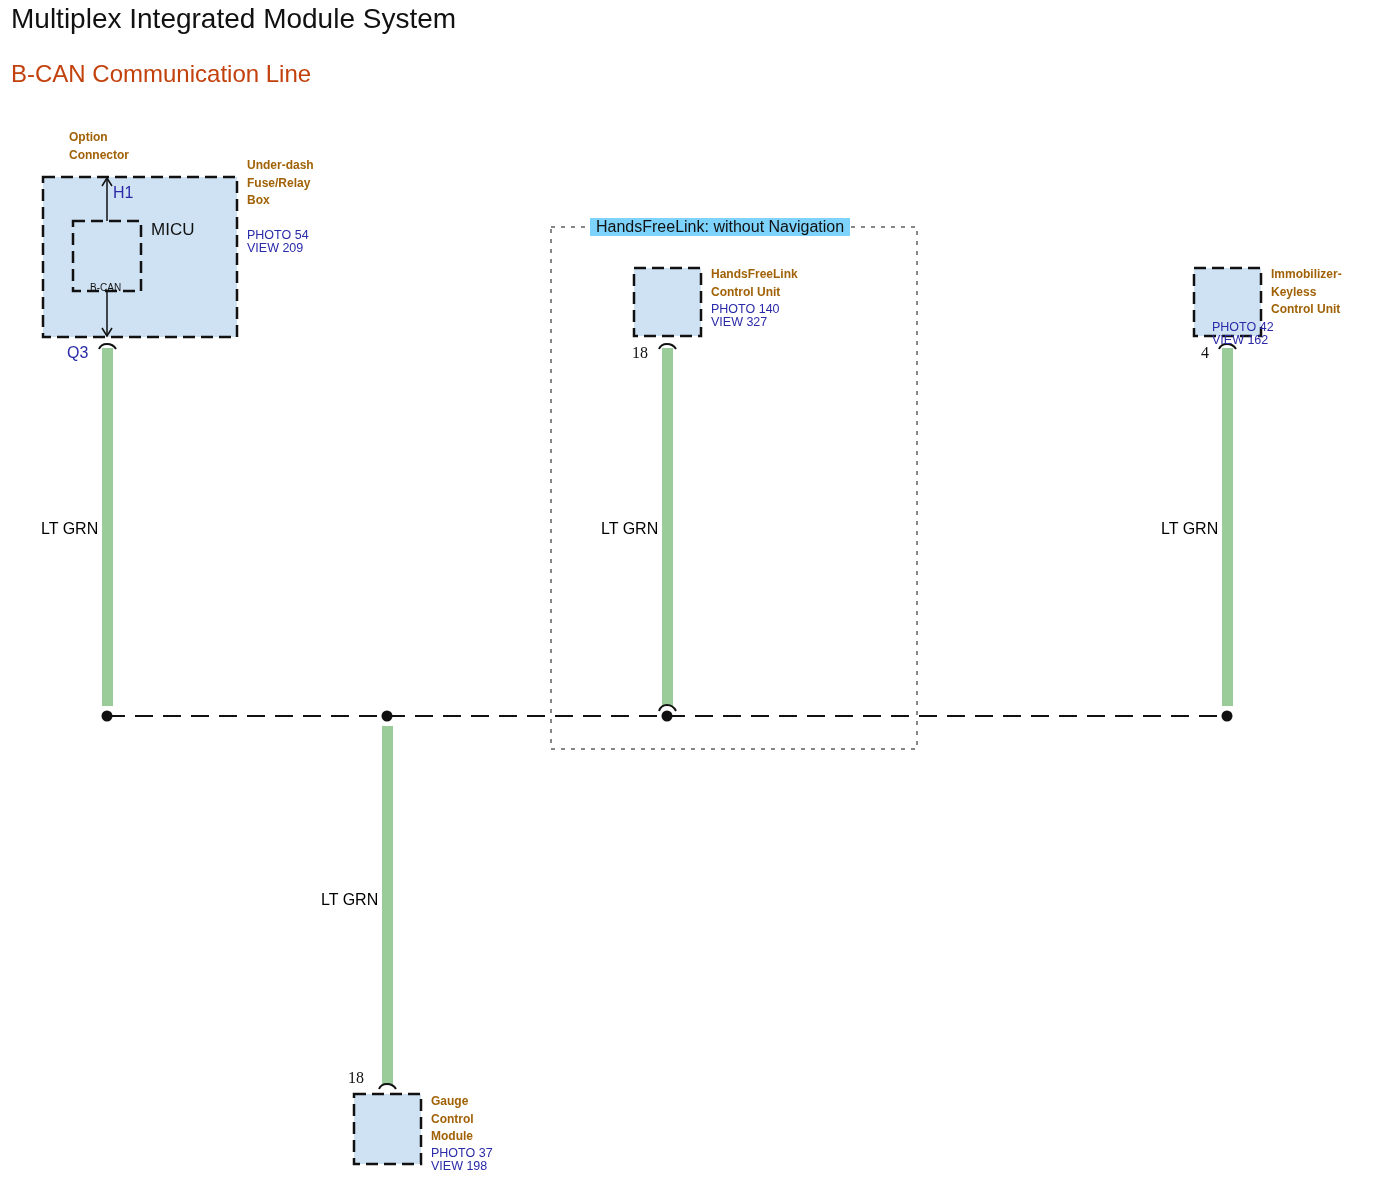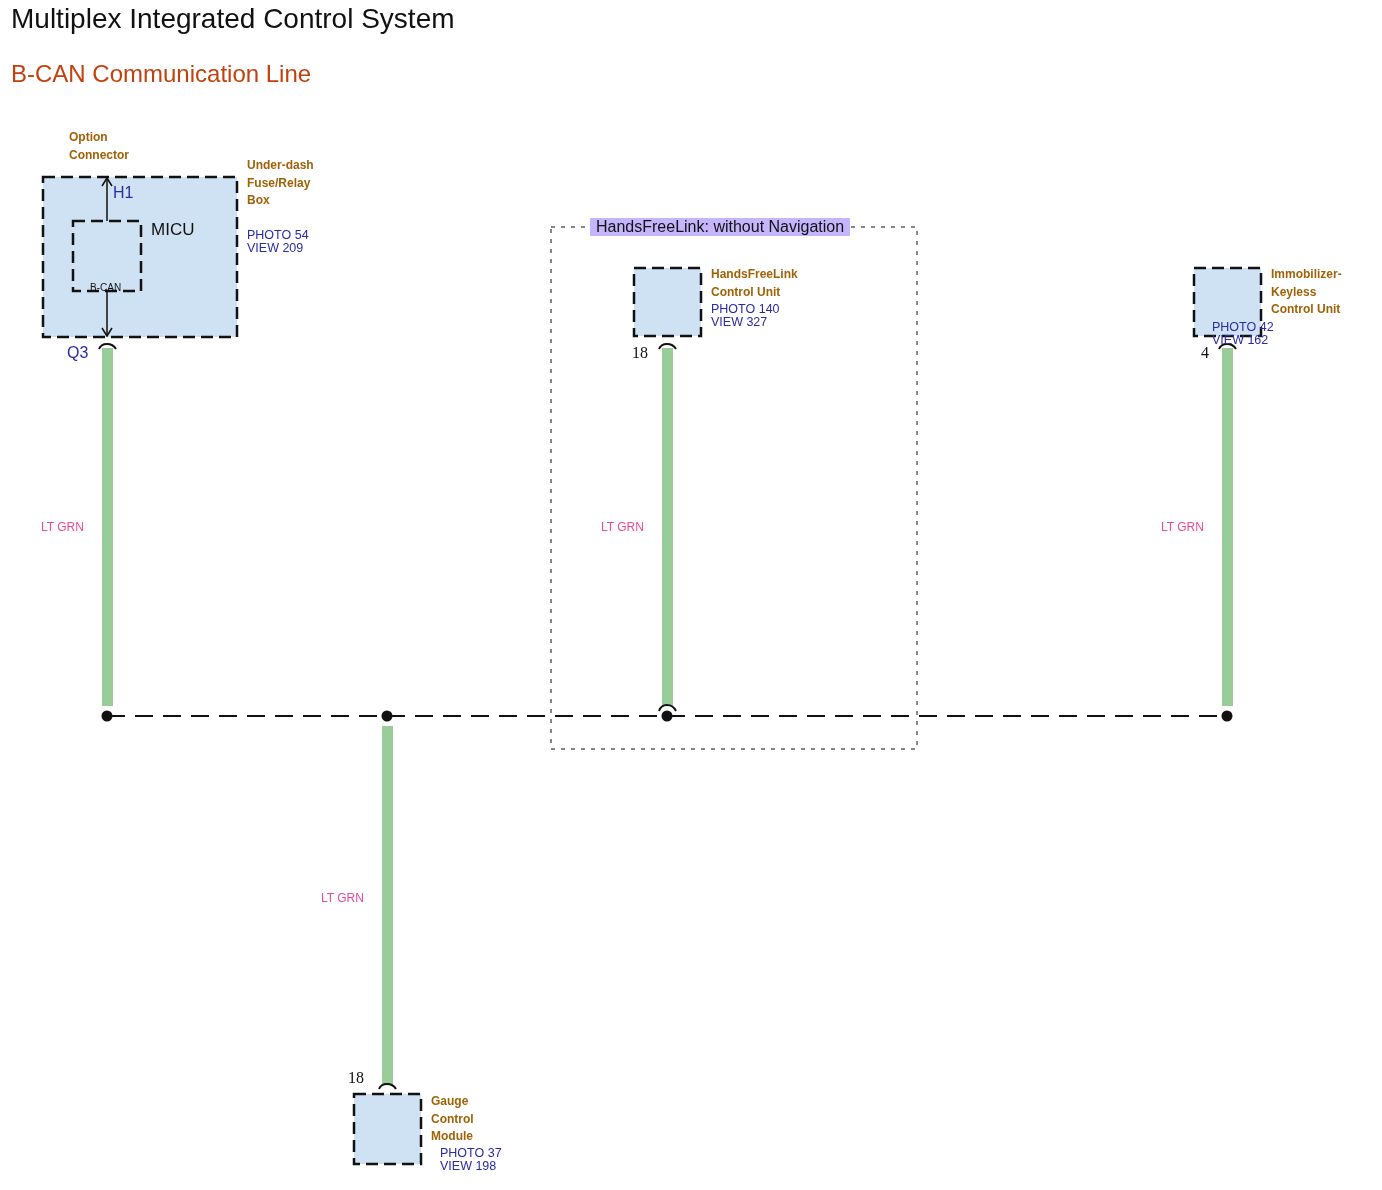--- a/index.html
+++ b/index.html
@@ -61,48 +61,48 @@
       color: #2a2aa8;
     }
     .pin {
       position: absolute;
       font-size: 16px;
       color: #111;
       font-family: Liberation Serif, serif;
     }
     .wire-lbl {
       position: absolute;
-      font-size: 12px;
-      color: #ec4899;
+      font-size: 16px;
+      color: #000000;
       white-space: nowrap;
     }
     .small {
       position: absolute;
       font-size: 10px;
       color: #111;
       white-space: nowrap;
     }
     .micu {
       position: absolute;
       font-size: 17px;
       color: #111;
     }
     .grp-title {
       position: absolute;
       font-size: 16px;
       color: #111;
-      background: #c4b5fd;
+      background: #7dd3fc;
       padding: 0 6px;
       white-space: nowrap;
     }
   </style>
 </head>
 <body>
 
-<div class="title">Multiplex Integrated Control System</div>
+<div class="title">Multiplex Integrated Module System</div>
 <div class="subtitle">B-CAN Communication Line</div>
 
 <svg class="diagram" viewBox="0 0 1382 1190" xmlns="http://www.w3.org/2000/svg">
 
   <rect x="551" y="227" width="366" height="522" fill="none" stroke="#111" stroke-width="1" stroke-dasharray="4,6"></rect>
 
   <rect x="43" y="177" width="194" height="160" fill="#cfe2f3" stroke="#111" stroke-width="2.5" stroke-dasharray="12,6"></rect>
 
   <rect x="73" y="221" width="68" height="70" fill="#cfe2f3" stroke="#111" stroke-width="2.5" stroke-dasharray="12,6"></rect>
 
@@ -175,21 +175,21 @@
   <div>VIEW 162</div>
 </div>
 <div class="pin" style="left:1201px; top:344px;">4</div>
 
 <div class="pin" style="left:348px; top:1069px;">18</div>
 <div class="lbl" style="left:431px; top:1093px;">
   <div>Gauge</div>
   <div>Control</div>
   <div>Module</div>
 </div>
-<div class="ref" style="left:440px; top:1147px;">
+<div class="ref" style="left:431px; top:1147px;">
   <div>PHOTO 37</div>
   <div>VIEW 198</div>
 </div>
 
 <div class="wire-lbl" style="left:41px; top:520px;">LT GRN</div>
 <div class="wire-lbl" style="left:601px; top:520px;">LT GRN</div>
 <div class="wire-lbl" style="left:1161px; top:520px;">LT GRN</div>
 <div class="wire-lbl" style="left:321px; top:891px;">LT GRN</div>
 
 </body></html>

